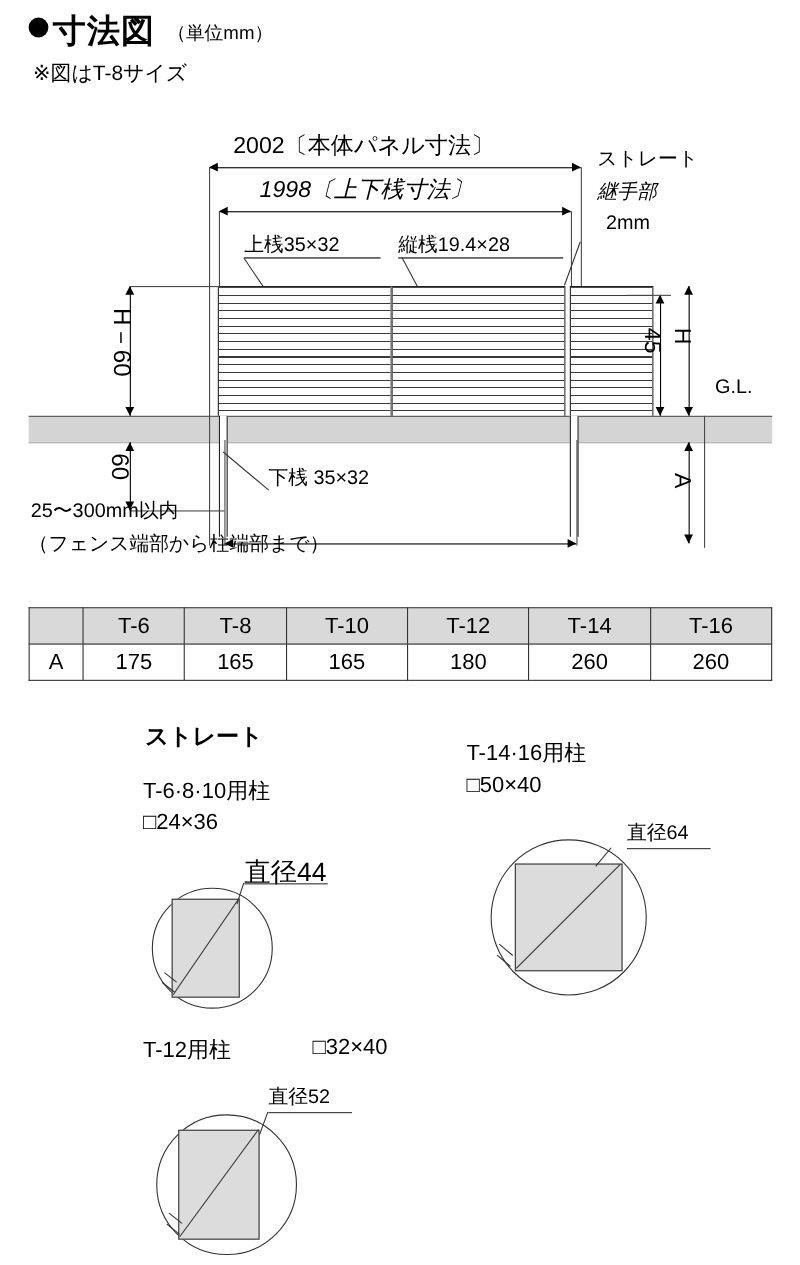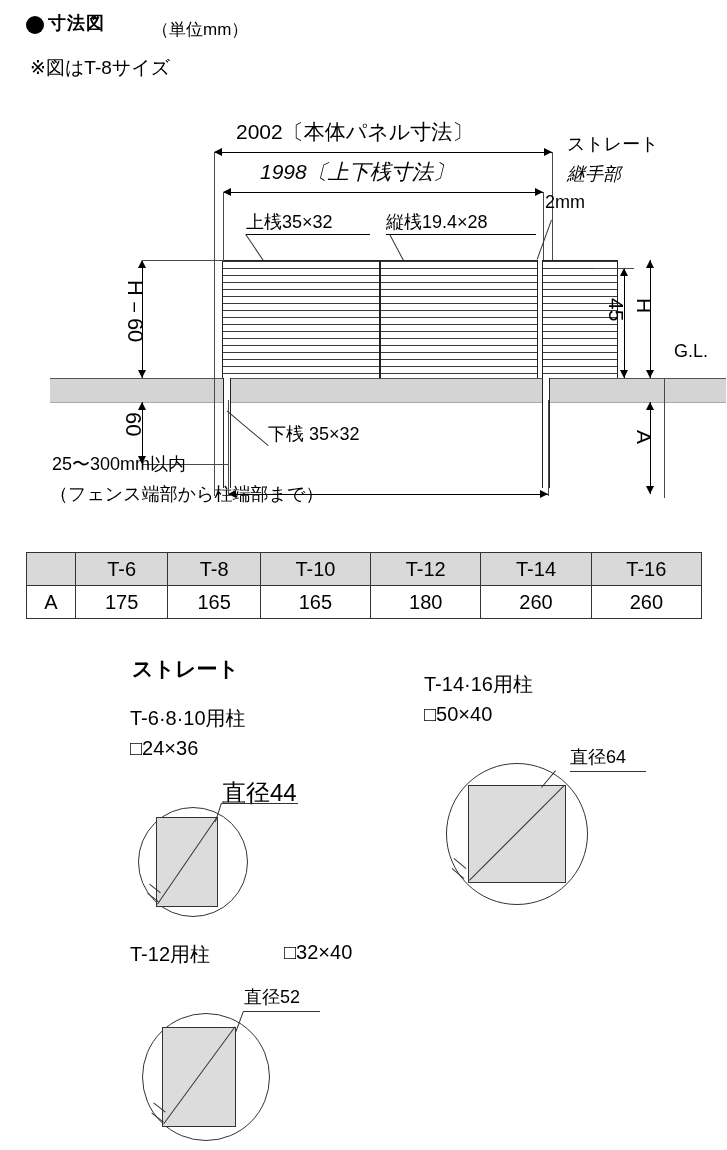--- a/index.html
+++ b/index.html
@@ -12,26 +12,26 @@
     overflow:hidden;
   }
   .abs{position:absolute;}
   .t{white-space:nowrap;line-height:1;}
 
   
   #title-bullet{
     position:absolute;left:26px;top:16px;width:18px;height:18px;
     background:#000;border-radius:50%;
   }
-  #title-text{left:48px;top:14px;font-size:18px;font-weight:bold;letter-spacing:1px;}
+  #title-text{left:48px;top:14px;font-size:30px;font-weight:bold;letter-spacing:1px;}
   #title-unit{left:152px;top:21px;font-size:17px;}
   #subtitle{left:30px;top:58px;font-size:19px;}
 
   
-  #drawing{left:0;top:100px;width:672px;height:430px;margin-left:24px;}
+  #drawing{left:0;top:100px;width:672px;height:430px;}
 
   .line{position:absolute;background:#000;}
   .hl{height:1px;}
   .vl{width:1px;}
   .thin{background:#4a4a4a;}
 
   
   .panel{
     position:absolute;
     border:1px solid #222;
@@ -131,21 +131,21 @@
   <div class="lbl" style="left:222px;top:110px;">上桟35×32</div>
   <div class="lbl" style="left:362px;top:110px;">縦桟19.4×28</div>
   <div class="line hl" style="left:222px;top:134px;width:124px;"></div>
   <div class="line hl" style="left:362px;top:134px;width:150px;"></div>
 
   <div class="leader" style="left:222px;top:134px;width:36px;transform:rotate(56deg);"></div>
   <div class="leader" style="left:366px;top:134px;width:34px;transform:rotate(62deg);"></div>
 
   <div class="lbl" style="left:543px;top:32px;">ストレート</div>
   <div class="lbl" style="left:543px;top:62px;font-style:italic;">継手部</div>
-  <div class="lbl" style="left:521px;top:92px;">2mm</div>
+  <div class="lbl" style="left:551px;top:92px;">2mm</div>
   <div class="leader" style="left:528px;top:120px;width:42px;transform:rotate(110deg);"></div>
 
   <div class="panel" style="left:198px;top:160px;width:156px;height:118px;">
     <div class="panel-fill"></div>
   </div>
   <div class="panel" style="left:356px;top:160px;width:156px;height:118px;">
     <div class="panel-fill"></div>
   </div>
   <div class="panel" style="left:518px;top:160px;width:74px;height:118px;">
     <div class="panel-fill"></div>

